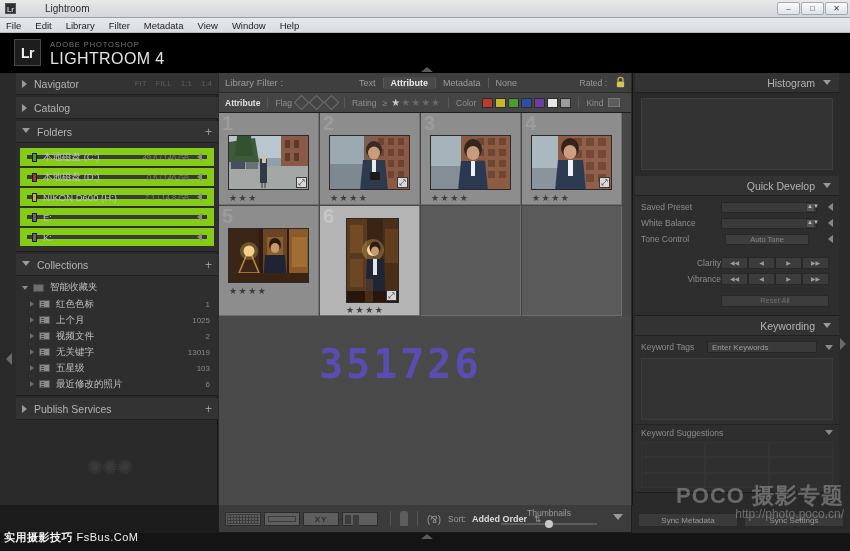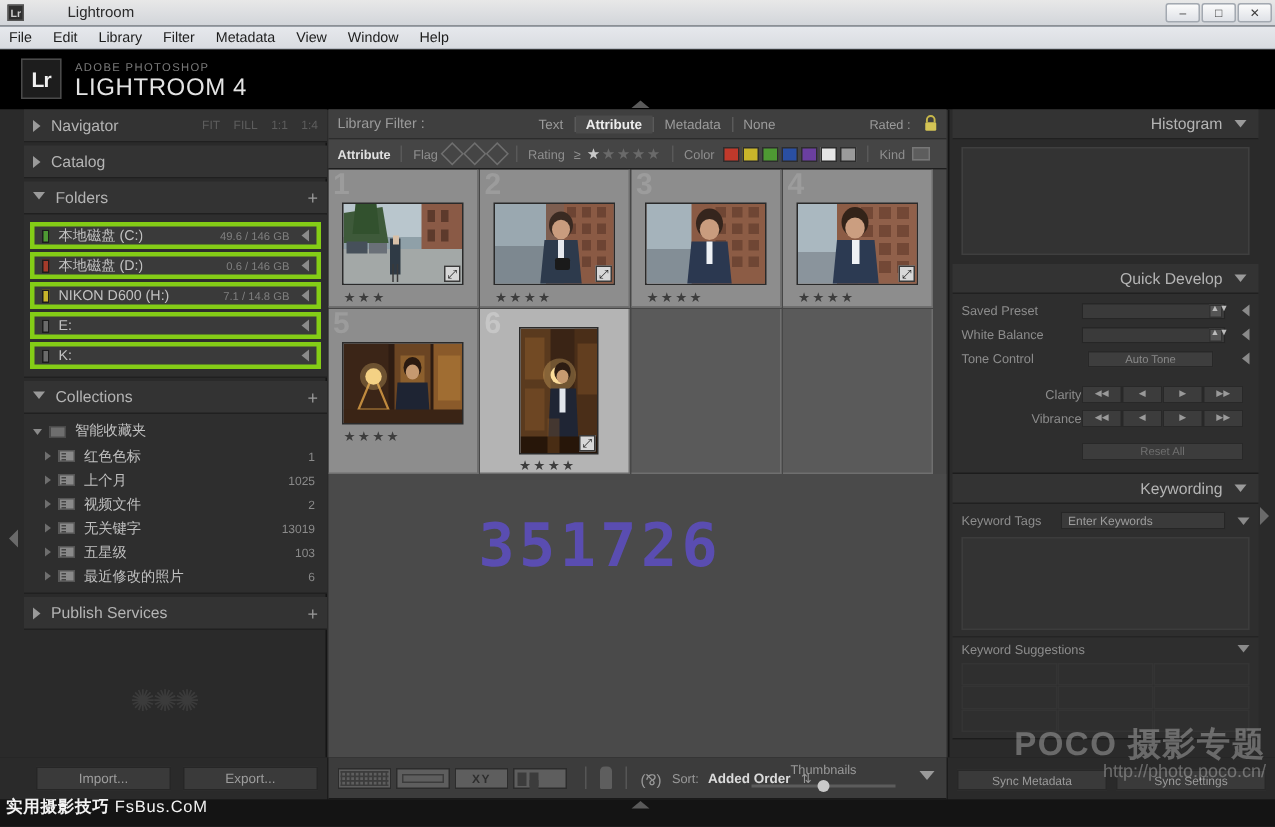--- a/index.html
+++ b/index.html
@@ -82,21 +82,21 @@
   .panel-head .tri.down {
     border-left:4px solid transparent;border-right:4px solid transparent;
     border-top:5px solid #9a9a9a; margin-right:7px; margin-top:2px;
   }
   .panel-head .ptitle { font-size:10.5px; color:#b4b4b4; }
   .nav-zooms { position:absolute; right:6px; display:flex; gap:9px; }
   .nav-zooms span { font-size:8px; color:#5d5d5d; }
   .plus { position:absolute; right:6px; color:#9a9a9a; font-size:12px; line-height:1; }
   .panel-body { background:#2e2e2e; border-bottom:1px solid #202020; padding:3px 0; }
   .folder-row {
-    height:18px; margin:2px 4px; background:#3a3a3a; border:3px solid #84cc16;
+    height:18px; margin:2px 4px; background:#3a3a3a; border:7px solid #84cc16;
     display:flex; align-items:center; padding:0 5px; position:relative;
   }
   .vol-ico { width:5px; height:9px; margin-right:6px; border:1px solid #1d1d1d; }
   .folder-name { font-size:9.5px; color:#c2c2c2; white-space:nowrap; overflow:hidden; }
   .folder-size { position:absolute; right:18px; font-size:7.5px; color:#7f7f7f; }
   .folder-tri {
     position:absolute; right:5px; width:0;height:0;
     border-top:4px solid transparent;border-bottom:4px solid transparent;
     border-right:5px solid #8a8a8a;
   }
@@ -793,24 +793,20 @@
           <div></div>
           <div></div>
           <div></div>
         </div>
       </div>
     </div>
     <div class="rp-toggle"></div>
   </div>
 
   <div class="bottom">
-    <div class="bl-area">
-      <div class="ie-btn" style="left:24px;width:90px;">Import...</div>
-      <div class="ie-btn" style="left:122px;width:90px;">Export...</div>
-    </div>
 
     <div class="toolbar">
       <div class="vmode">
           <div class="dots"></div>
         </div>
       <div class="vmode">
           <div class="rect"></div>
         </div>
       <div class="vmode">
           <div class="xy">XY</div>

